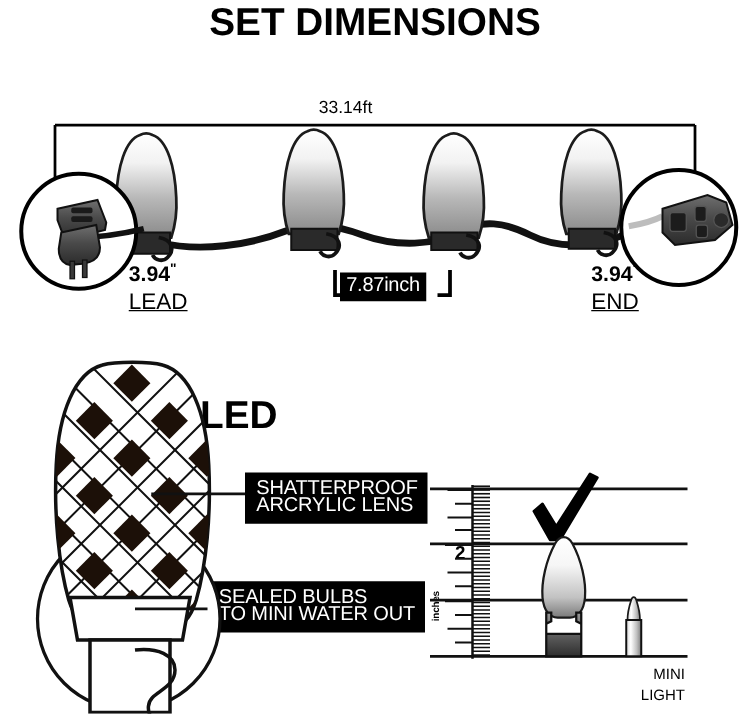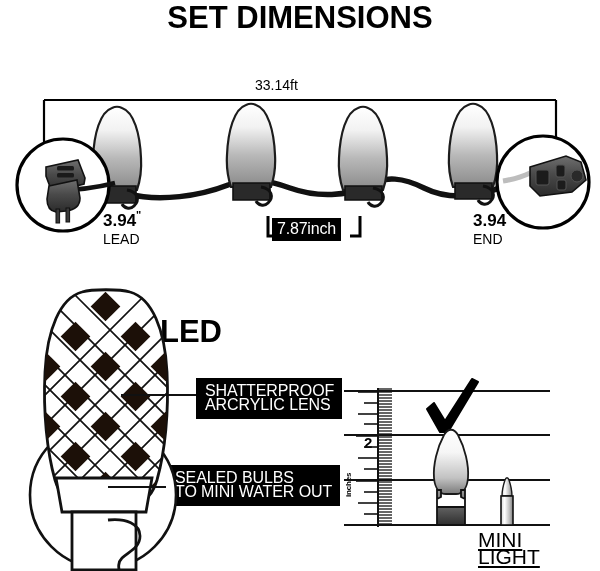--- a/index.html
+++ b/index.html
@@ -45,22 +45,23 @@
     left: 255px;
     top: 78px;
     font-size: 14px;
     font-weight: normal;
   }
   .meas-big {
     font-size: 17px;
     font-weight: bold;
   }
   .meas-sub {
-    font-size: 14px;
+    font-size: 18px;
     font-weight: normal;
+    text-decoration: underline;
   }
   .lead-num { left: 103px; top: 210px; }
   .lead-word { left: 103px; top: 232px; }
   .end-num  { left: 473px; top: 210px; }
   .end-word { left: 473px; top: 232px; }
   .inchmark {
     font-size: 11px;
     font-weight: bold;
     vertical-align: super;
   }
@@ -112,25 +113,24 @@
     font-weight: bold;
     transform: rotate(-90deg);
     transform-origin: 0 0;
     letter-spacing: -0.2px;
   }
   .mini-label {
     position: absolute;
     left: 478px;
     top: 531px;
     width: 70px;
-    text-align: left;
-    font-size: 21px;
+    text-align: right;
+    font-size: 12px;
     line-height: 17px;
     font-weight: normal;
-    text-decoration: underline;
   }
 </style>
 </head>
 <body>
 
 <div id="root">
 
   <div class="txt title">SET DIMENSIONS</div>
 
   <div class="txt len-label">33.14ft</div>

